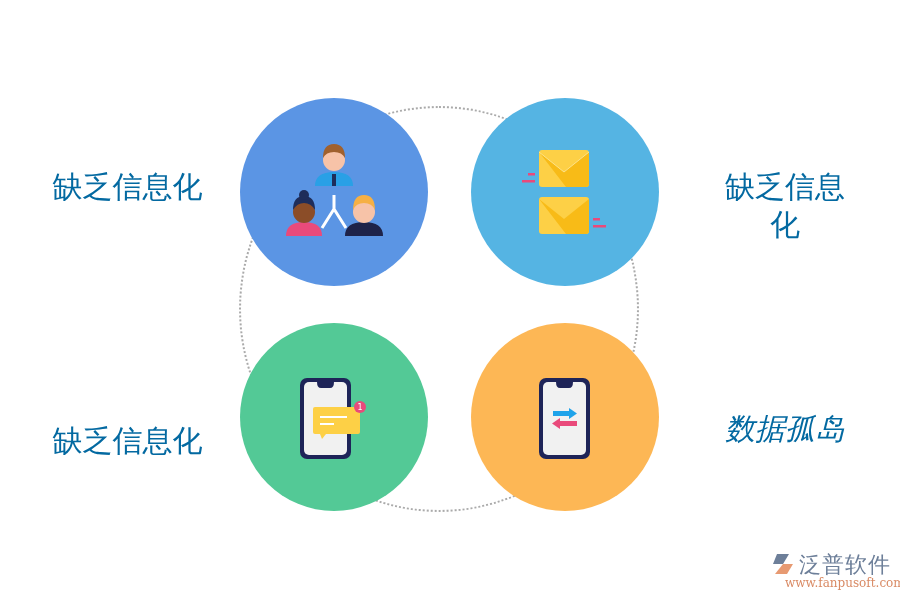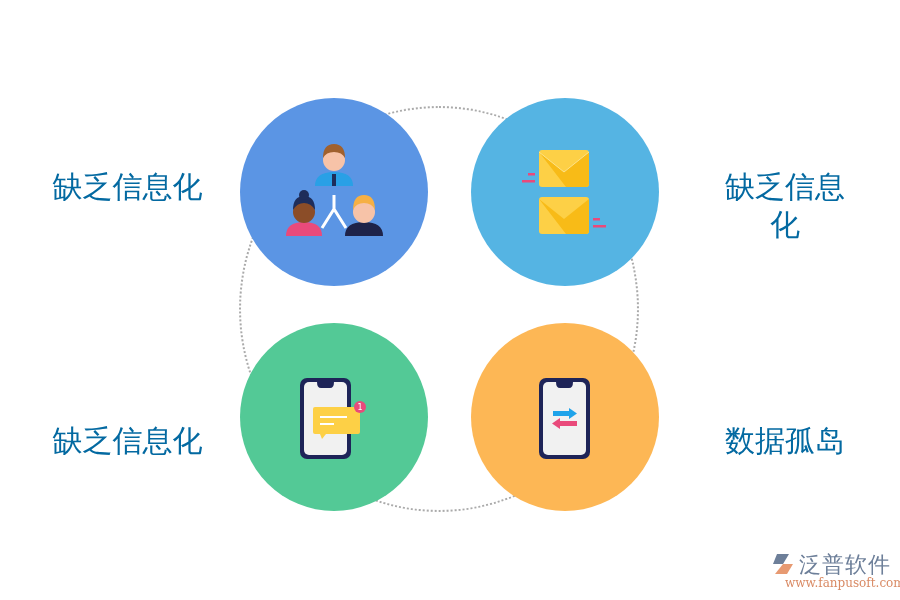--- a/index.html
+++ b/index.html
@@ -78,21 +78,21 @@
     <rect x="89" y="98" width="17" height="5" fill="#e94a7b"></rect>
     <path d="M89 95 l-8 5.5 l8 5.5z" fill="#e94a7b"></path>
   </svg>
 </div>
 
 <div class="label" style="left:40px;top:168px;width:175px;">
   <div>缺乏信息化</div>
 </div>
 <div class="label" style="left:715px;top:168px;width:140px;">缺乏信息化</div>
 <div class="label" style="left:40px;top:422px;width:175px;">缺乏信息化</div>
-<div class="label" style="left:715px;top:422px;width:140px;">数据孤岛</div>
+<div class="label" style="left:715px;top:410px;width:140px;font-style:italic;">数据孤岛</div>
 
 <div class="logo">
   <svg width="28" height="24" viewBox="0 0 28 24" style="position:absolute;left:4px;top:2px;">
     <path d="M8 2 h12 l-6 10 h-10z" fill="#6d7f99"></path>
     <path d="M14 12 h10 l-6 10 h-12z" fill="#e79a72"></path>
   </svg>
   <span class="logo-name">泛普软件</span>
   <span class="logo-url">www.fanpusoft.com</span>
 </div>
 

